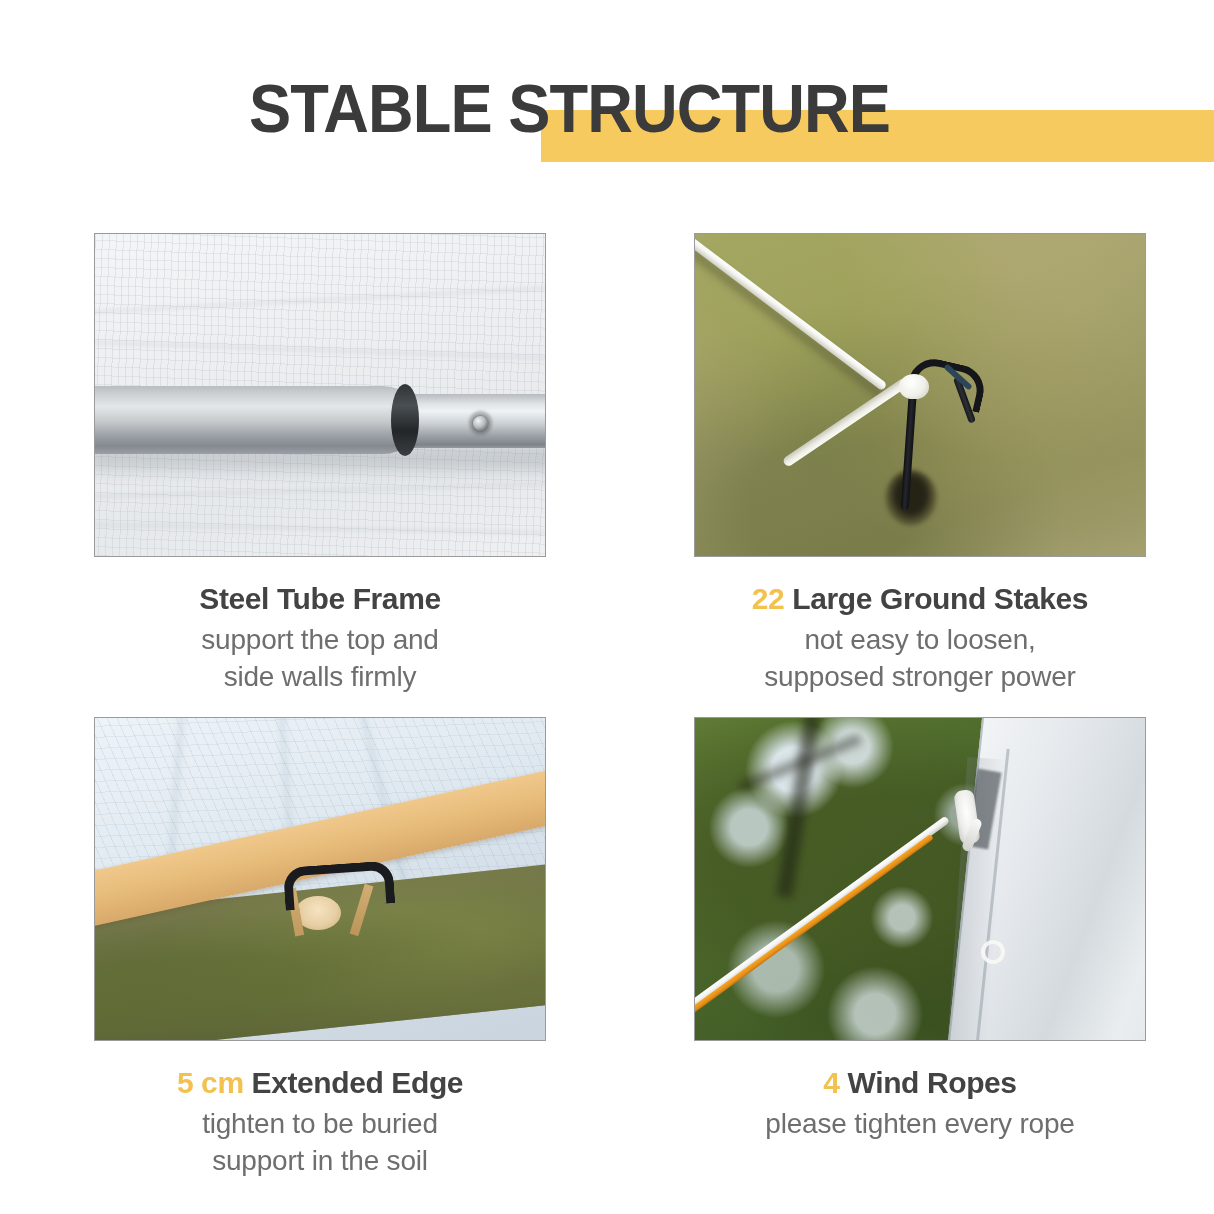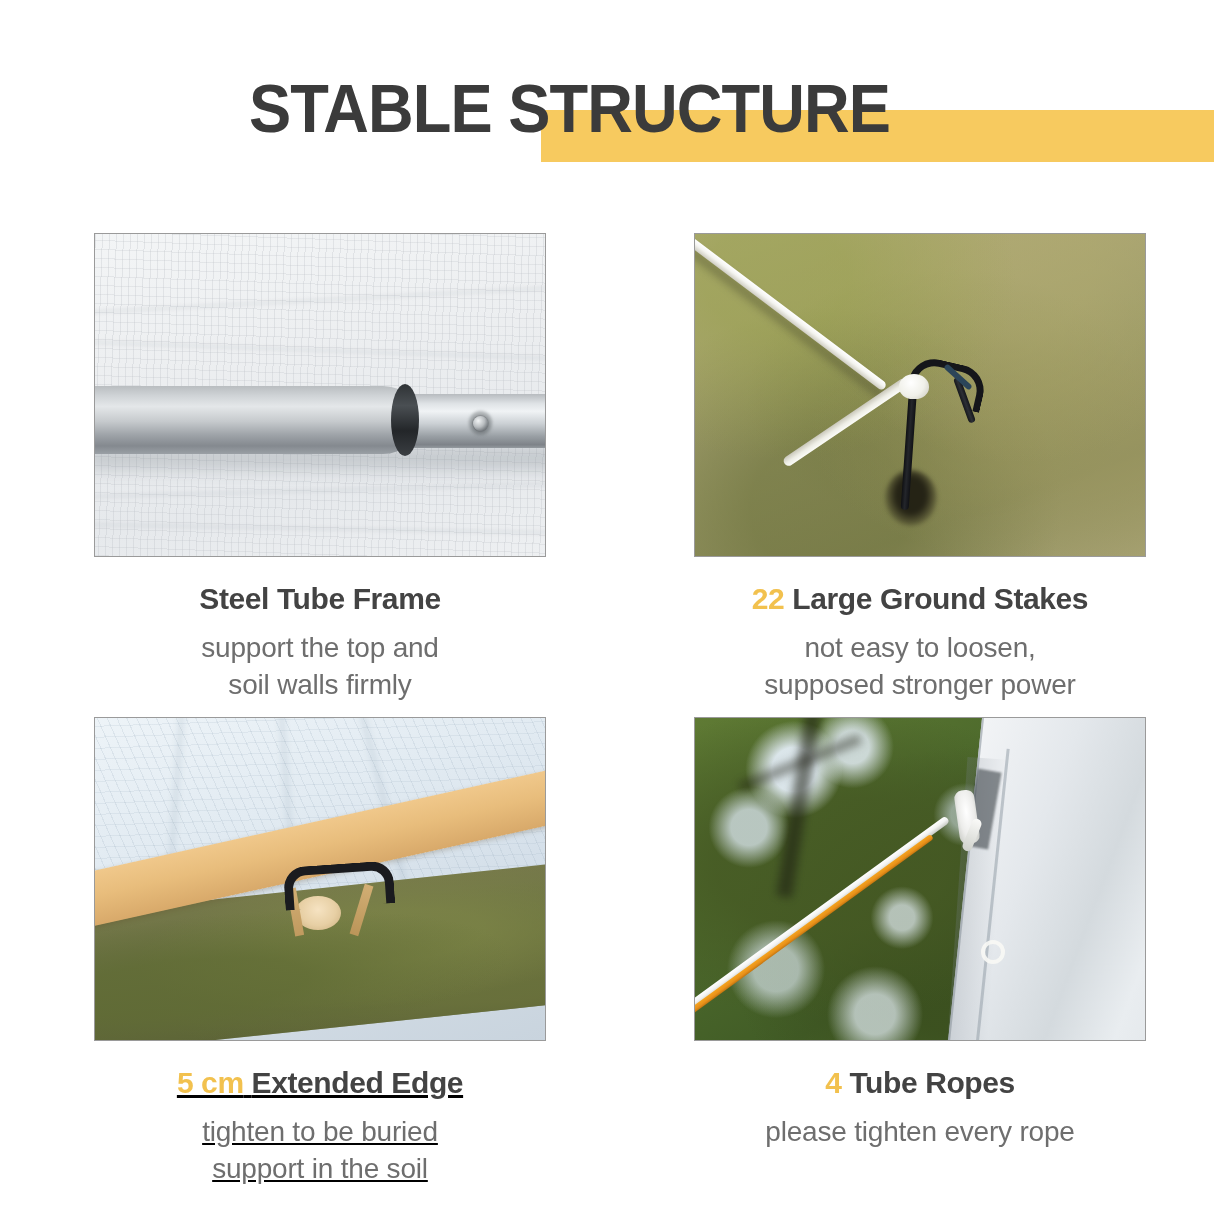--- a/index.html
+++ b/index.html
@@ -53,21 +53,21 @@
     top: 0;
     width: 1214px;
     height: 1214px;
   }
   .card {
     position: absolute;
     width: 452px;
   }
   .card-tl { left: 82px;  top: 233px; }
   .card-tr { left: 682px; top: 233px; }
-  .card-bl { left: 82px;  top: 717px; text-decoration: underline; }
+  .card-bl { left: 82px;  top: 717px; }
   .card-br { left: 682px; top: 717px; }
 
   .photo {
     position: relative;
     width: 450px;
     height: 322px;
     border: 1px solid #9a9a9a;
     overflow: hidden;
     background: #dedede;
   }
@@ -83,21 +83,21 @@
     font-weight: bold;
     color: #434343;
     letter-spacing: -0.4px;
     white-space: nowrap;
   }
   .cap-title .num {
     color: #f2c14e;
     margin-top: 12px;
   }
   .cap-sub {
-    margin-top: 12px;
+    margin-top: 4px;
     font-size: 28px;
     line-height: 37px;
     color: #6e6e6e;
     letter-spacing: -0.2px;
   }
   .cap-sub .l2 { display: block; }
 
   
   .ph-tube {
     background:
@@ -521,21 +521,21 @@
       <div class="tube-cap"></div>
       <div class="tube-pin-hole"></div>
       <div class="tube-pin"></div>
     </div>
     <div class="caption">
       <div class="cap-title">
         <span>Steel Tube Frame</span>
       </div>
       <div class="cap-sub">
         <span class="l1">support the top and</span>
-        <span class="l2">soil walls firmly</span>
+        <span class="l2">side walls firmly</span>
       </div>
     </div>
   </div>
 
   <div class="card card-tr">
     <div class="photo ph-grass">
       <div class="stake-hole"></div>
       <div class="stake-rope-shadow"></div>
       <div class="stake-rope-a"></div>
       <div class="stake-rope-b"></div>
@@ -590,21 +590,21 @@
       <div class="canopy-notch"></div>
       <div class="canopy-seam"></div>
       <div class="rope-white"></div>
       <div class="rope-orange"></div>
       <div class="rope-knot"></div>
       <div class="rope-tail"></div>
       <div class="rope-loop"></div>
     </div>
     <div class="caption">
       <div class="cap-title">
-        <span class="num">4</span> <span>Tube Ropes</span>
+        <span class="num">4</span> <span>Wind Ropes</span>
       </div>
       <div class="cap-sub">
         <span class="l1">please tighten every rope</span>
         
       </div>
     </div>
   </div>
 
 </div>
 

